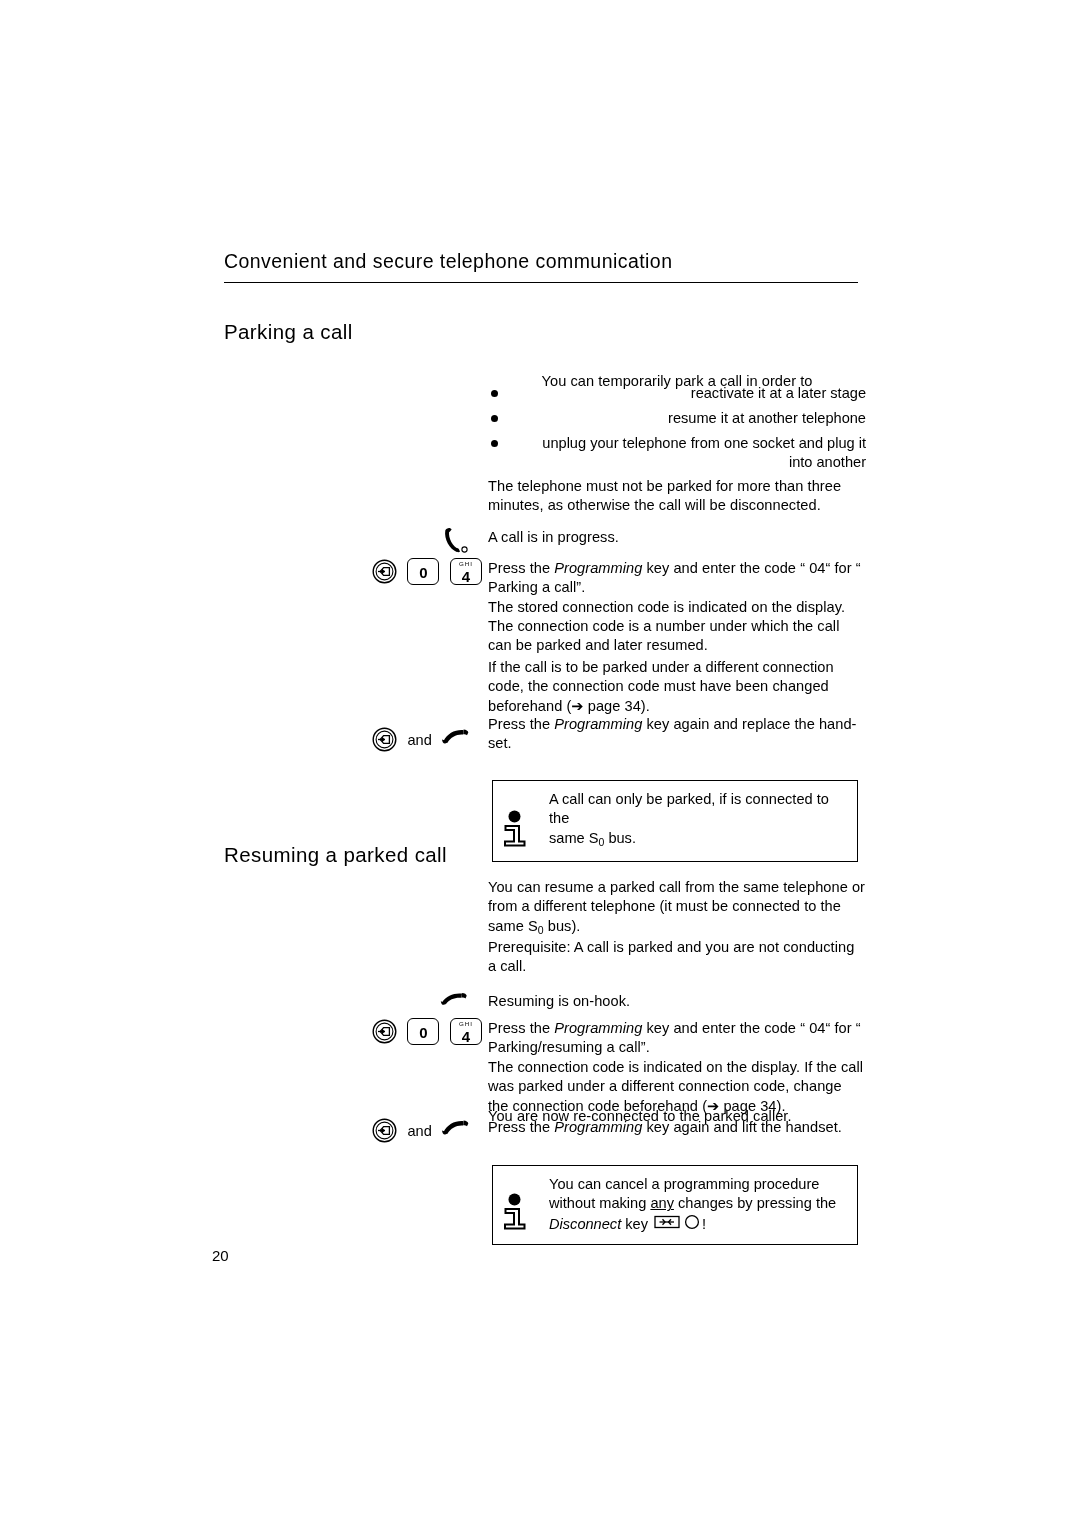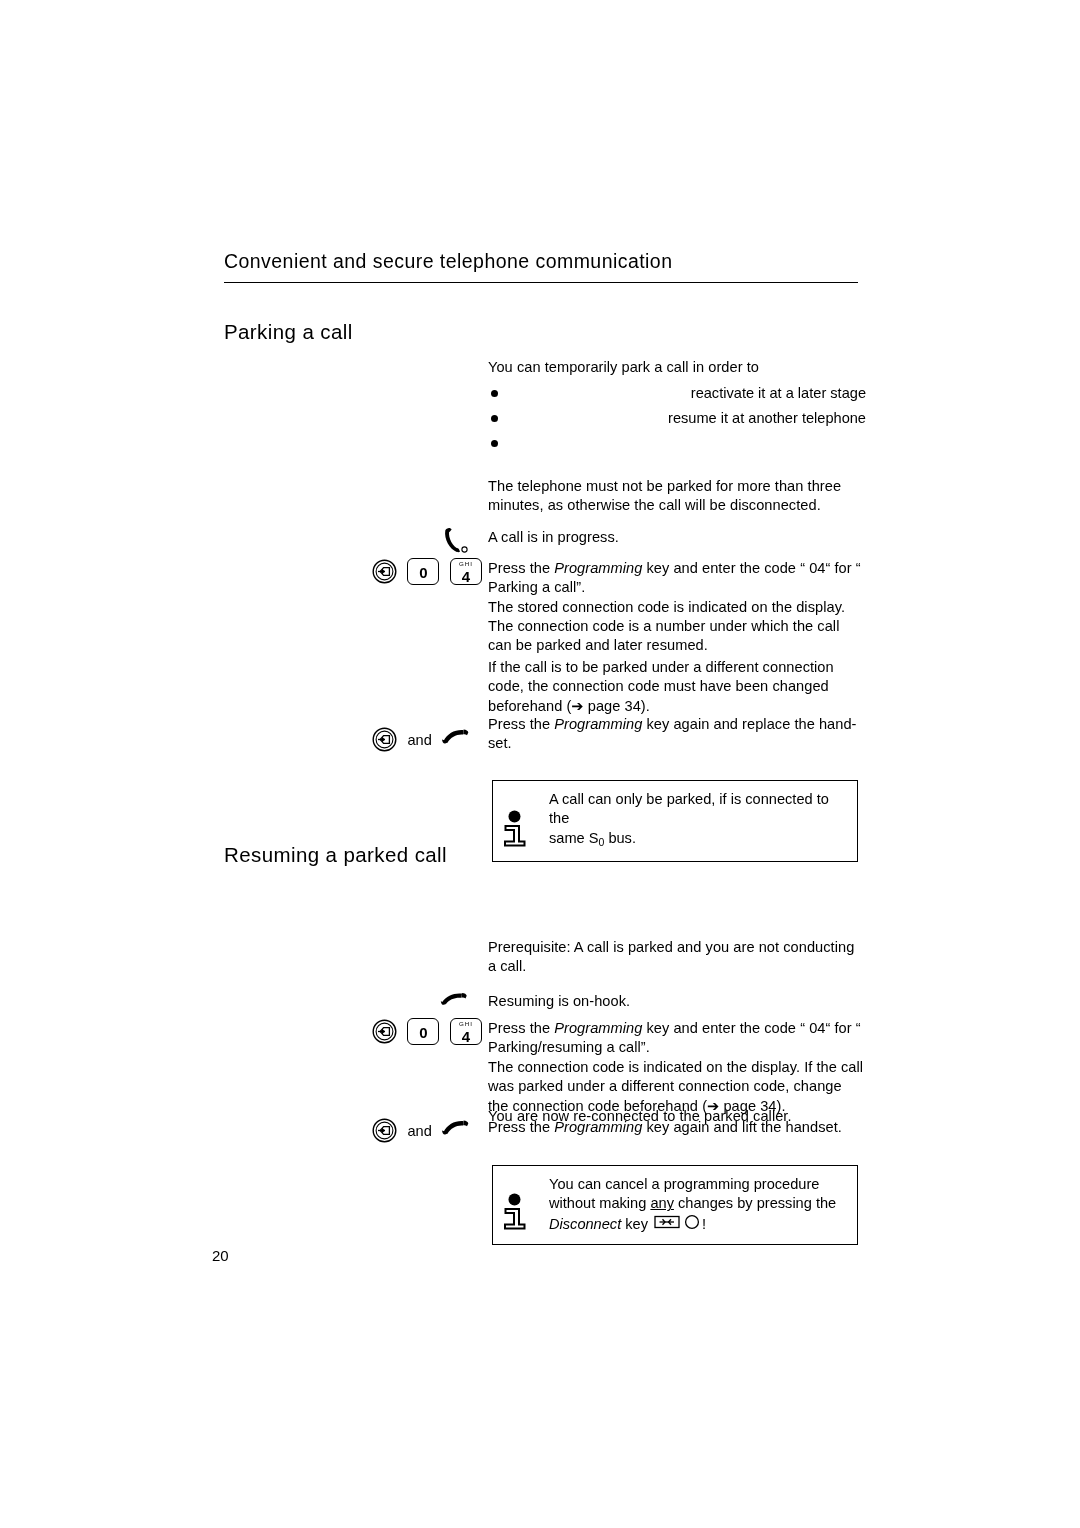--- a/index.html
+++ b/index.html
@@ -196,33 +196,34 @@
 
 <div class="page">
 
   <div class="running-header">
     <div class="rh-text">Convenient and secure telephone communication</div>
     <div class="rh-rule"></div>
   </div>
 
   <div class="section-heading" id="heading-parking">Parking a call</div>
 
-  <div class="txt" style="top:358px;">You can temporarily park a call in order to</div>
+  <div class="txt" style="top:372px;text-align:center;">You can temporarily park a call in order to</div>
 
   <div class="bullets" style="top:384px;text-align:right;">
     <div class="bullet-row">
       <span class="bullet-dot"></span>
       <span>reactivate it at a later stage</span>
     </div>
     <div class="bullet-row">
       <span class="bullet-dot"></span>
       <span>resume it at another telephone</span>
     </div>
     <div class="bullet-row">
       <span class="bullet-dot"></span>
+      <span>unplug your telephone from one socket and plug it into another</span>
     </div>
   </div>
 
   <div class="txt" style="top:477px;">The telephone must not be parked for more than three minutes, as otherwise the call will be disconnected.</div>
 
   <div class="icon-col" style="top:527px; left:440px; width:44px;">
     <svg width="34" height="28" viewBox="0 0 34 28" aria-hidden="true">
       <g fill="#000">
         <path d="M9.0 1.2 C 7.0 1.0 5.6 1.9 5.3 3.6 C 4.6 7.6 5.6 12.5 7.8 16.6 C 10.0 20.7 13.2 23.6 16.7 24.9 L 18.2 21.6 C 15.6 20.5 13.1 18.2 11.3 14.9 C 9.5 11.6 8.7 7.9 9.1 5.1 Z"></path>
         <path d="M8.6 1.0 C 10.2 1.0 11.4 1.6 11.6 2.6 L 9.6 5.1 C 9.2 4.6 8.6 4.4 8.0 4.5 Z"></path>
@@ -294,20 +295,23 @@
       </div>
       <div class="note-text">
         <span>A call can only be parked, if is connected to the</span><br>
         <span>same S</span><span class="sub">0</span><span> bus.</span>
       </div>
     </div>
   </div>
 
   <div class="section-heading" id="heading-resuming">Resuming a parked call</div>
 
+  <div class="txt" style="top:878px;">
+    <span>You can resume a parked call from the same telephone or from a different telephone (it must be connected to the same S</span><span class="sub">0</span><span> bus).</span>
+  </div>
 
   <div class="txt" style="top:938px;">Prerequisite: A call is parked and you are not conducting a call.</div>
 
   <div class="icon-col" style="top:992px; left:440px; width:44px;">
     <svg width="30" height="16" viewBox="0 0 30 16">
       <path d="M2.0 10.5 C 6.5 3.5 14.0 0.8 22.0 1.6 L 21.5 5.8 C 15.0 5.2 9.4 7.4 6.0 12.0 Z" fill="#000"></path>
       <path d="M0.8 9.2 C 1.2 11.7 2.2 13.1 3.8 12.8 L 6.1 11.9 C 5.7 11.1 5.1 10.6 4.2 10.4 Z" fill="#000"></path>
       <path d="M22.1 1.1 C 24.6 1.3 26.4 2.2 26.7 3.8 L 25.5 6.4 C 24.7 5.8 23.6 5.6 21.8 5.5 Z" fill="#000"></path>
     </svg>
   </div>

